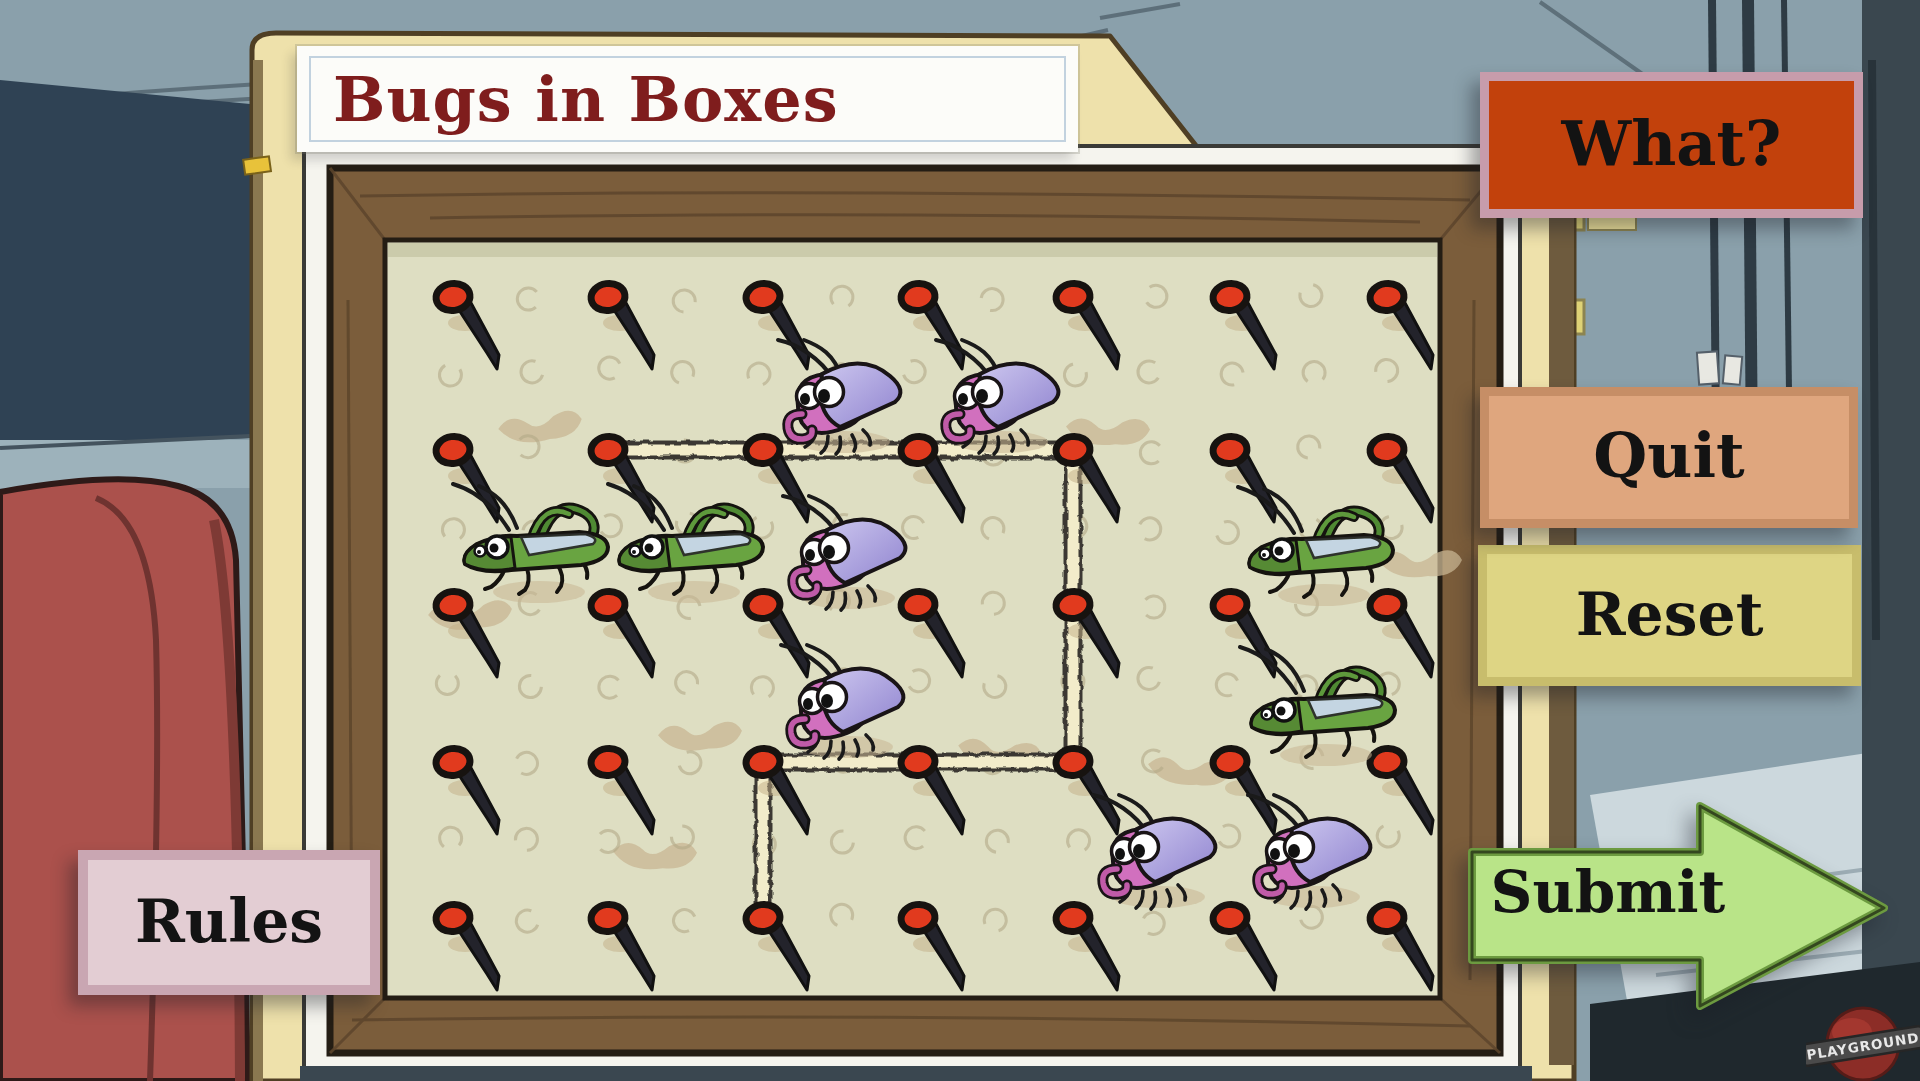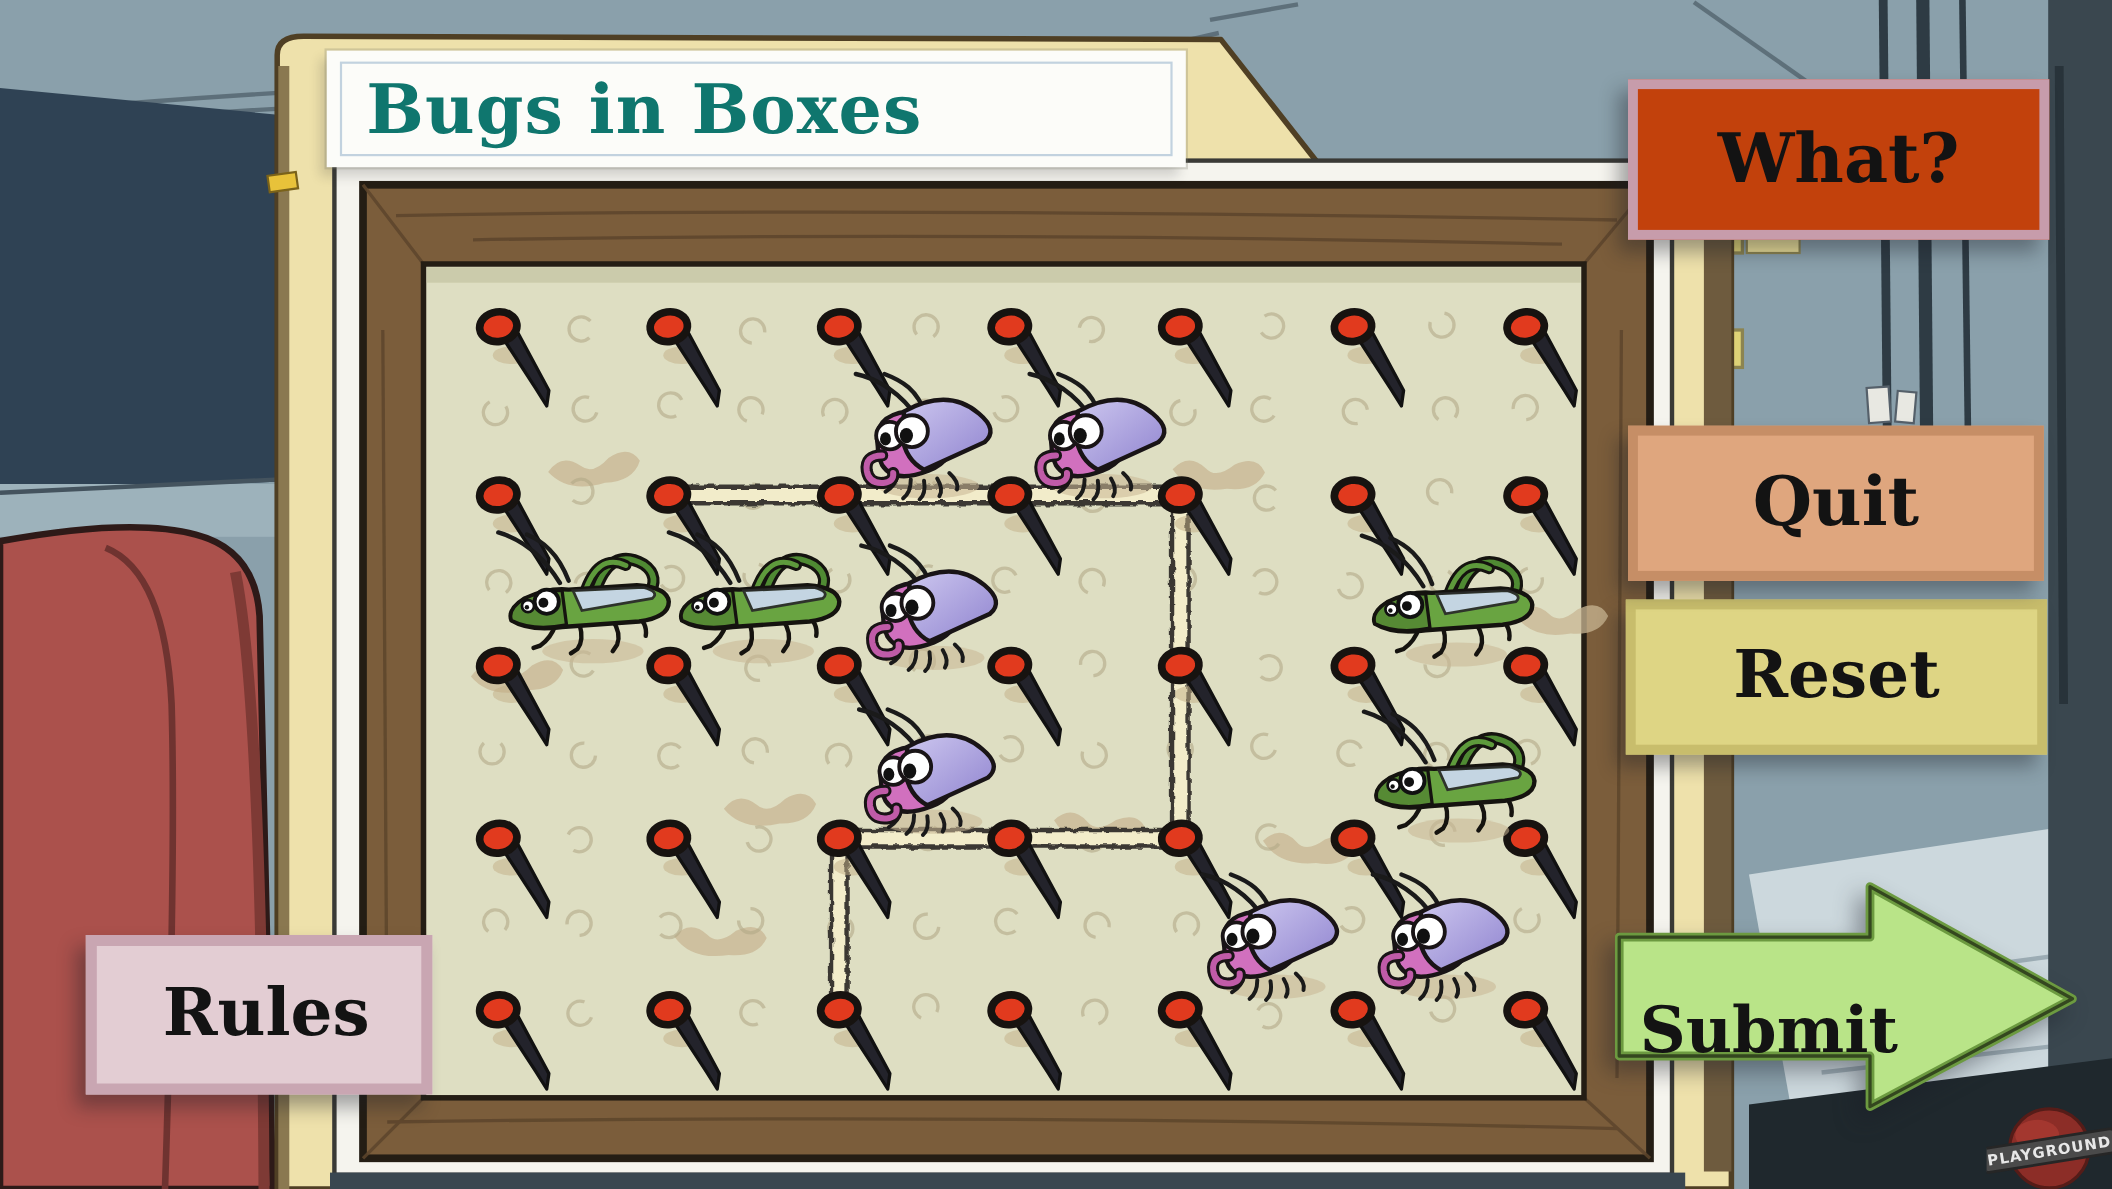--- a/index.html
+++ b/index.html
@@ -7,29 +7,29 @@
          background:#8aa0ab;font-family:"DejaVu Serif",serif;}
   .stage svg{position:absolute;left:0;top:0;}
   .plaque{position:absolute;display:flex;align-items:center;justify-content:center;
           color:#131313;font-weight:bold;text-align:center;
           box-shadow:-9px 11px 16px rgba(25,28,38,.38);cursor:pointer;}
   .plaque span{transform:translateY(-2px);}
   #btn-what {left:1480px;top:72px; width:365px;height:128px;background:#c2410c;border:9px solid #c79cab;font-size:62px;}
   #btn-hint {left:1480px;top:228px;width:363px;height:125px;background:#b3d3de;border:9px solid #96bccb;font-size:62px;}
   #btn-quit {left:1480px;top:387px;width:360px;height:123px;background:#dfa67e;border:9px solid #c68e66;font-size:62px;}
   #btn-reset{left:1478px;top:545px;width:365px;height:123px;background:#ded584;border:9px solid #c8bd6c;font-size:60px;}
-  #btn-rules{left:78px;  top:850px;width:282px;height:125px;background:#e3cdd3;border:10px solid #c9a6b2;font-size:60px;padding-left:13px;}
+  #btn-rules{left:78px;  top:850px;width:282px;height:125px;background:#e3cdd3;border:10px solid #c9a6b2;font-size:60px;}
   #btn-submit{left:1468px;top:798px;width:424px;height:216px;background:transparent;border:none;box-shadow:none;}
   #btn-submit .arrow-shadow{position:absolute;left:0;top:0;filter:drop-shadow(-8px 10px 10px rgba(25,28,38,.40));}
-  #btn-submit span{position:absolute;left:10px;top:62px;width:260px;font-size:58px;margin-top:44px;}
+  #btn-submit span{position:absolute;left:10px;top:62px;width:260px;font-size:58px;}
   #title-banner{position:absolute;left:297px;top:46px;width:781px;height:106px;background:#fcfcf9;
       box-shadow:0 0 0 2px rgba(120,120,105,.25), -6px 8px 10px rgba(40,40,45,.18);}
   #title-banner .inner{position:absolute;left:12px;top:10px;right:12px;bottom:10px;
       border:2px solid #c2d2df;display:flex;align-items:center;}
-  #title-banner .inner b{font-size:62px;color:#0f766e;padding-left:22px;letter-spacing:1px;}
+  #title-banner .inner b{font-size:62px;color:#7f1d1d;padding-left:22px;letter-spacing:1px;}
   #logo-badge{position:absolute;left:1806px;top:1002px;width:114px;height:79px;}
 </style>
 </head>
 <body>
 
 <div class="stage">
 
   <svg id="art" width="1920" height="1081" viewBox="0 0 1920 1081">
     <defs>
       <linearGradient id="shellGrad" x1="0" y1="0" x2="1" y2="1">

